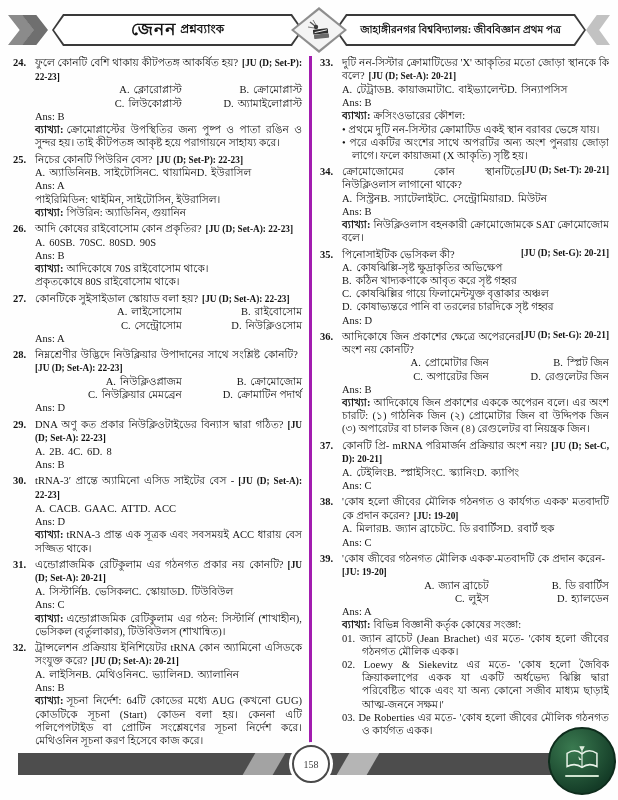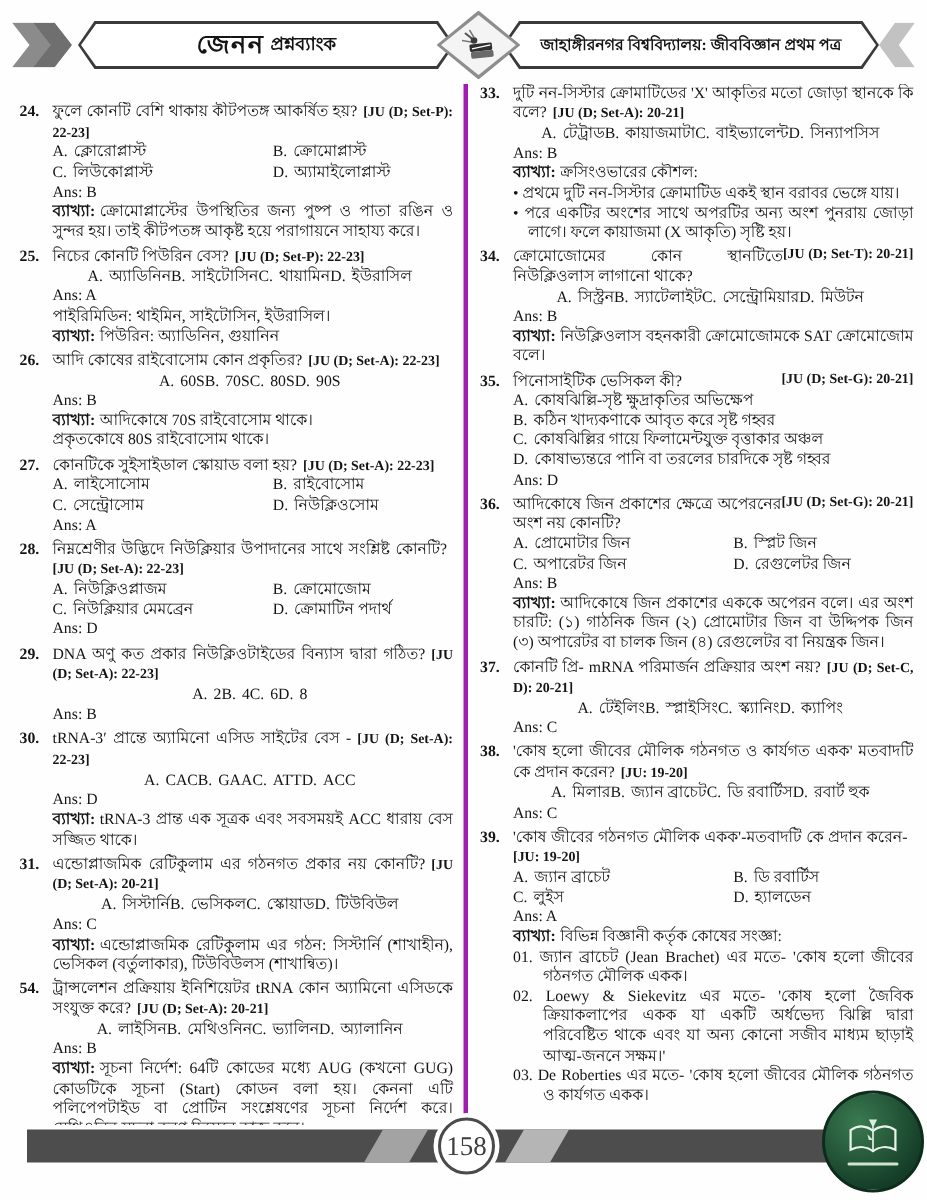--- a/index.html
+++ b/index.html
@@ -21,48 +21,48 @@
   .title-right{font-weight:bold;font-size:10.5px;}
   .diamond{position:relative;width:56px;height:46px;margin:0 -12px;z-index:3;flex:none;}
   .dm-outer{position:absolute;inset:0;background:#8e8e8e;clip-path:polygon(50% 0,100% 50%,50% 100%,0 50%);}
   .dm-inner{position:absolute;inset:3px;background:#f4f4f4;clip-path:polygon(50% 0,100% 50%,50% 100%,0 50%);}
   .dm-icon{position:absolute;inset:0;display:flex;align-items:center;justify-content:center;}
   .chev-right{display:block;height:30px;width:24px;flex:none;background:#c2c2c2;clip-path:polygon(100% 0,45% 0,0 50%,45% 100%,100% 100%,55% 50%);}
 
   
   .main{position:absolute;top:56px;left:13px;right:9px;bottom:50px;display:flex;}
   .col{width:50%;overflow:hidden;font-size:10.5px;line-height:1.26;}
-  .col-left{padding-right:7px;margin-top:12px;}
+  .col-left{padding-right:7px;}
   .col-right{border-left:3px solid #a21caf;padding-left:8px;}
   .question{margin-bottom:3px;}
   .q-line{display:flex;}
   .q-num{width:22px;flex:none;font-weight:bold;}
   .q-body{flex:1;text-align:justify;}
   .q-text{margin-right:4px;}
   .q-src{font-weight:bold;font-size:9.3px;}
   .src-right{float:right;}
   .options{margin-left:22px;}
-  .layout-row4{display:flex;justify-content:center;padding-right:4px;flex-wrap:wrap;}
-  .layout-grid2{display:grid;grid-template-columns:55% 45%;}
+  .layout-row4{display:flex;justify-content:flex-start;padding-right:4px;flex-wrap:wrap;}
+  .layout-grid2{display:grid;grid-template-columns:55% 45%;text-align:right;}
   .layout-stack .option{display:block;}
   .option{white-space:normal;}
   .opt-label{margin-right:4px;}
   .answer{margin-left:22px;}
   .expl{margin-left:22px;text-align:justify;}
   .expl p{margin:0;}
   .expl-label{margin-right:3px;}
   .expl-line.bullet{padding-left:10px;text-indent:-10px;}
   .expl-line.numbered{padding-left:20px;text-indent:-20px;}
 
   
   .fbar{position:absolute;left:18px;right:14px;bottom:25px;height:22px;background:#4d4d4d;overflow:visible;}
   .fsl{position:absolute;top:0;bottom:0;width:30px;transform:skewX(-30deg);}
   .fsl.l{left:calc(50% - 62px);background:#a3a3a3;}
   .fsl.r{left:calc(50% + 32px);background:#b5b5b5;}
-  .page-circle{position:absolute;left:50%;top:50%;transform:translate(-50%,-50%);width:34px;height:34px;border-radius:50%;background:#ffffff;border:2px solid #4a4a4a;box-shadow:0 0 0 3px #ffffff;display:flex;align-items:center;justify-content:center;font-size:18px;color:#3d3d3d;z-index:2;}
+  .page-circle{position:absolute;left:50%;top:50%;transform:translate(-50%,-50%);width:34px;height:34px;border-radius:50%;background:#ffffff;border:2px solid #4a4a4a;box-shadow:0 0 0 3px #ffffff;display:flex;align-items:center;justify-content:center;font-size:10px;color:#3d3d3d;z-index:2;}
   .logo{position:absolute;right:2px;bottom:5px;width:64px;height:64px;border-radius:50%;background:radial-gradient(circle at 35% 30%,#3a7a50,#143categories 0%);background:radial-gradient(circle at 35% 30%,#3a7a50,#143c27 75%);border:2px solid #0e2c1c;z-index:3;display:flex;align-items:center;justify-content:center;flex-direction:column;}
   .logo svg{display:block;}
   .logo .logo-line{width:34px;height:2px;background:#cfe3cf;margin-top:2px;border-radius:1px;}
 </style>
 </head>
 <body>
 
 <div class="page">
 
   <header class="hdr">
@@ -219,21 +219,21 @@
             <span class="option"><span class="opt-label">C.</span><span class="opt-text">স্কোয়াড</span></span>
             <span class="option"><span class="opt-label">D.</span><span class="opt-text">টিউবিউল</span></span>
           </div>
           <div class="answer">Ans: C</div>
           <div class="expl">
             <p class="expl-line"><b class="expl-label">ব্যাখ্যা:</b><span class="expl-text">এন্ডোপ্লাজমিক রেটিকুলাম এর গঠন: সিস্টার্নি (শাখাহীন), ভেসিকল (বর্তুলাকার), টিউবিউলস (শাখান্বিত)।</span></p>
           </div>
         </div>
         <div class="question">
           <div class="q-line">
-            <span class="q-num">54.</span>
+            <span class="q-num">32.</span>
             <div class="q-body"><span class="q-text">ট্রান্সলেশন প্রক্রিয়ায় ইনিশিয়েটর tRNA কোন অ্যামিনো এসিডকে সংযুক্ত করে?</span><span class="q-src">[JU (D; Set-A): 20-21]</span></div>
           </div>
           <div class="options layout-row4">
             <span class="option"><span class="opt-label">A.</span><span class="opt-text">লাইসিন</span></span>
             <span class="option"><span class="opt-label">B.</span><span class="opt-text">মেথিওনিন</span></span>
             <span class="option"><span class="opt-label">C.</span><span class="opt-text">ভ্যালিন</span></span>
             <span class="option"><span class="opt-label">D.</span><span class="opt-text">অ্যালানিন</span></span>
           </div>
           <div class="answer">Ans: B</div>
           <div class="expl">

